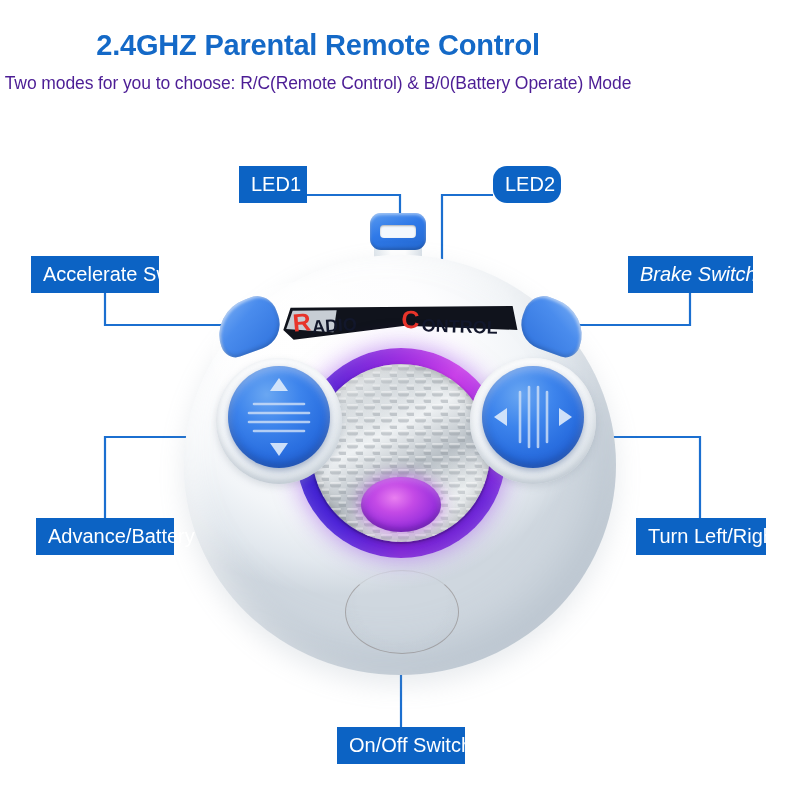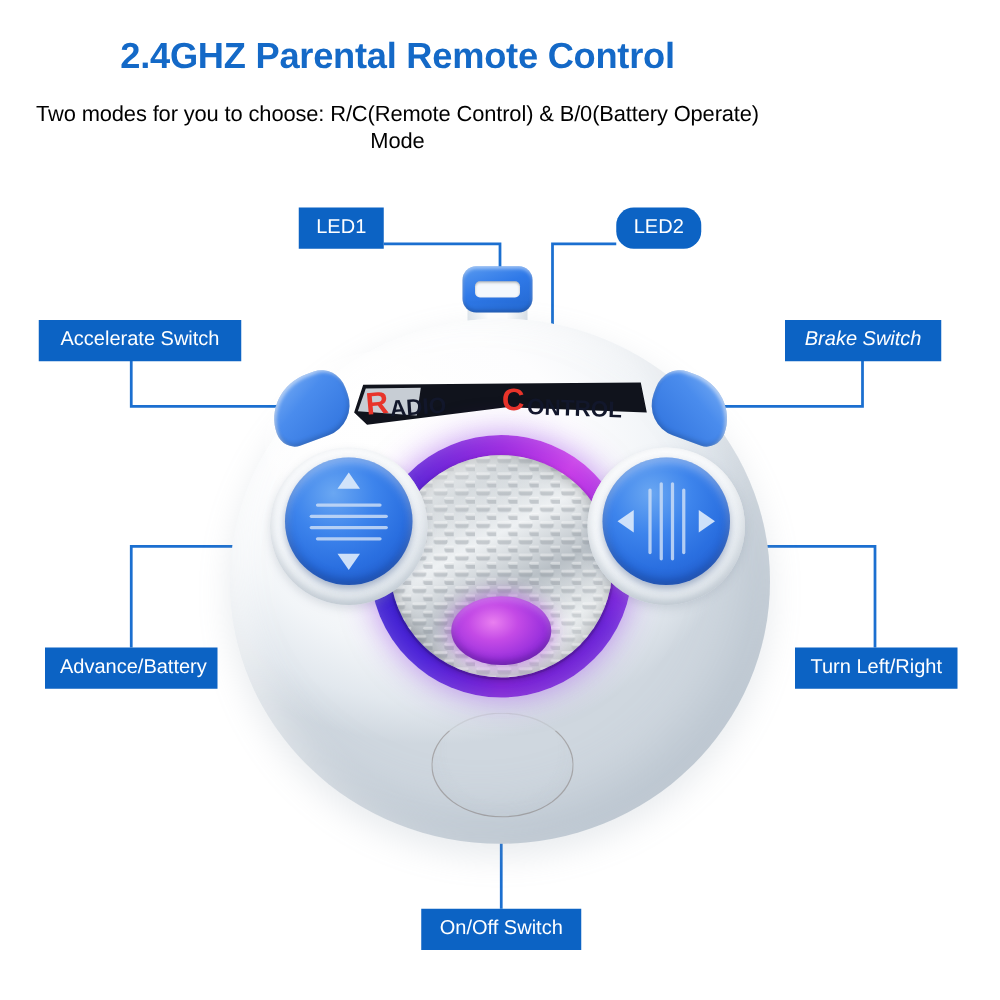--- a/index.html
+++ b/index.html
@@ -26,34 +26,34 @@
   #page-title {
     margin: 0;
     padding-top: 30px;
     font-size: 29px;
     font-weight: bold;
     color: #1469c7;
     letter-spacing: -0.2px;
     line-height: 1.1;
   }
   #page-subtitle {
-    margin: 8px;
+    margin: 0;
     padding-top: 11px;
     font-size: 17.5px;
     font-weight: normal;
-    color: #000000;
+    color: #4c1d95;
     letter-spacing: -0.1px;
   }
 
   
   .callout-badge {
     position: absolute;
     background: #0c63c4;
     color: #ffffff;
-    font-size: 16px;
+    font-size: 20px;
     line-height: 1;
     padding: 8px 12px 9px 12px;
     white-space: nowrap;
     box-sizing: border-box;
     text-align: center;
   }
 
   
   #leader-lines {
     position: absolute;
@@ -393,21 +393,21 @@
     </svg>
   </div>
 
   <div id="onoff-switch-shape"></div>
 </div>
 
 <div class="callout-badge" style="left:239px; top:166px; width:68px;">LED1</div>
 
 <div class="callout-badge" style="left:493px; top:166px; width:68px;border-radius:14px;">LED2</div>
 
-<div class="callout-badge" style="left:31px; top:256px; width:162px;">Accelerate Switch</div>
+<div class="callout-badge" style="left:31px; top:256px; width:128px;">Accelerate Switch</div>
 
 <div class="callout-badge" style="left:628px; top:256px; width:125px;font-style:italic;">Brake Switch</div>
 
 <div class="callout-badge" style="left:36px; top:518px; width:138px;">Advance/Battery</div>
 
 <div class="callout-badge" style="left:636px; top:518px; width:130px;">Turn Left/Right</div>
 
 <div class="callout-badge" style="left:337px; top:727px; width:128px;">On/Off Switch</div>
 
 </body></html>

